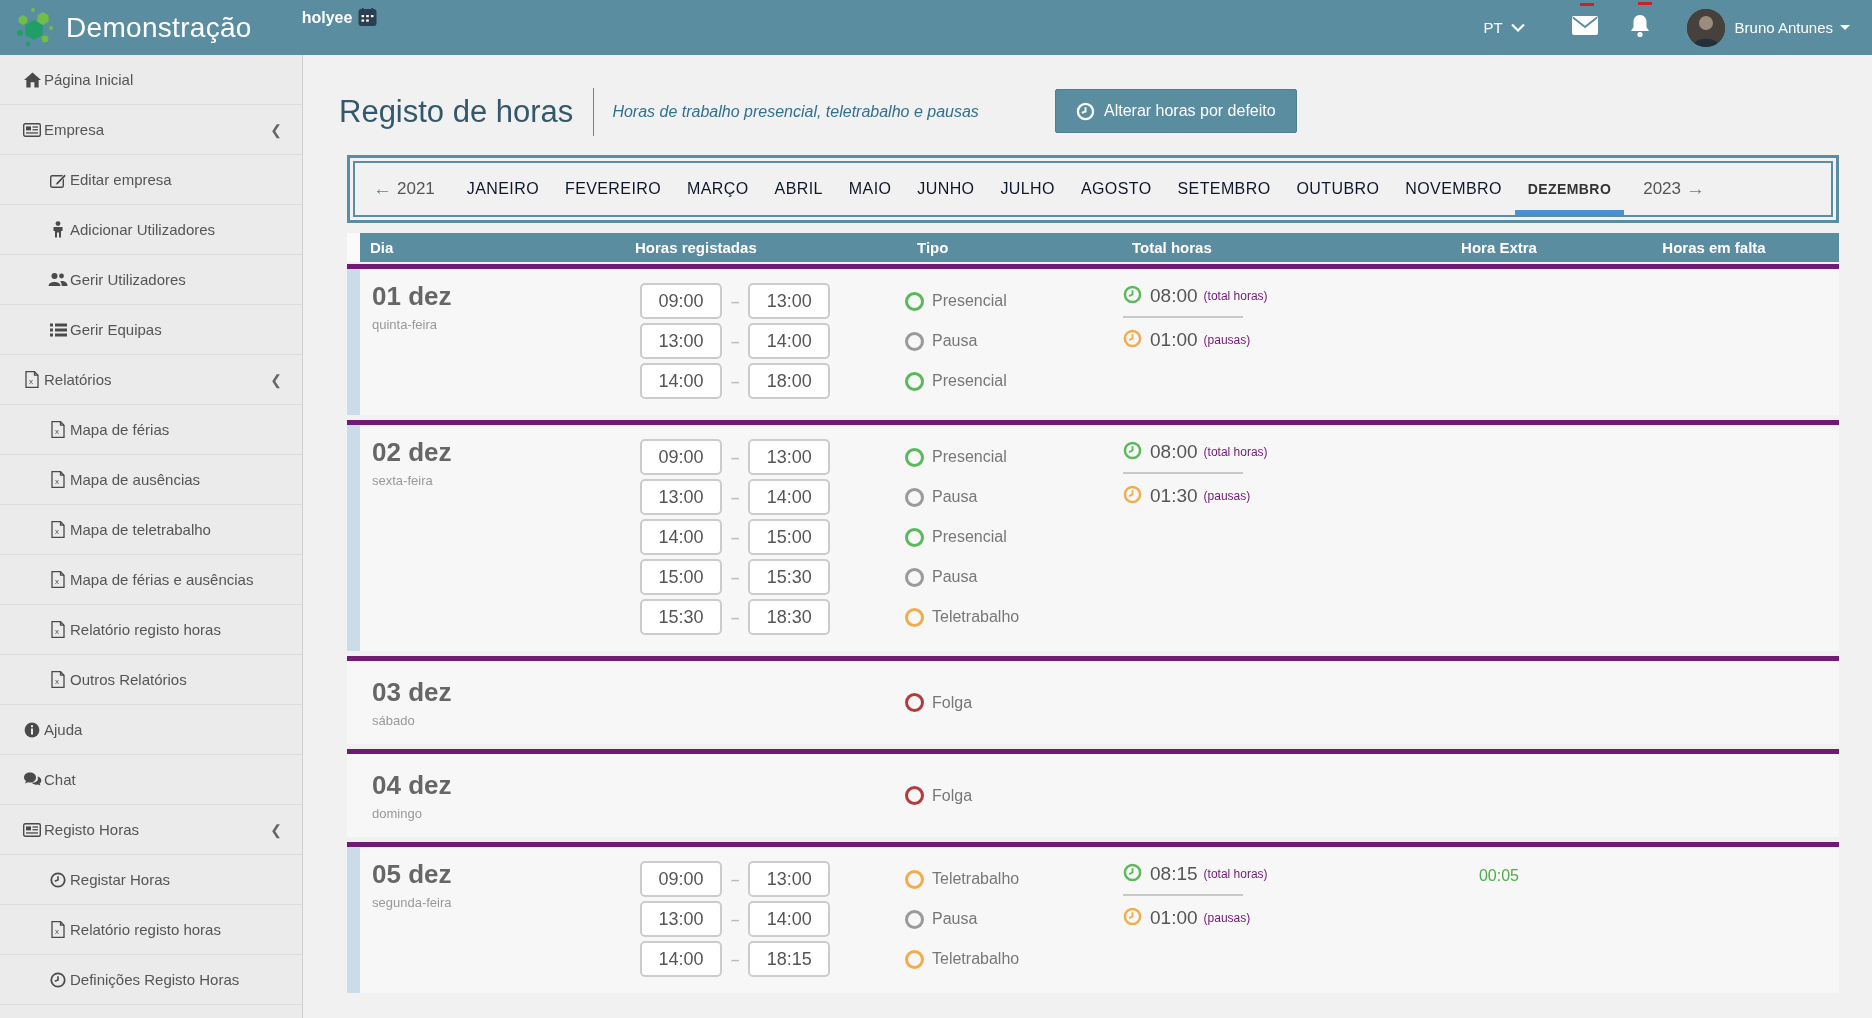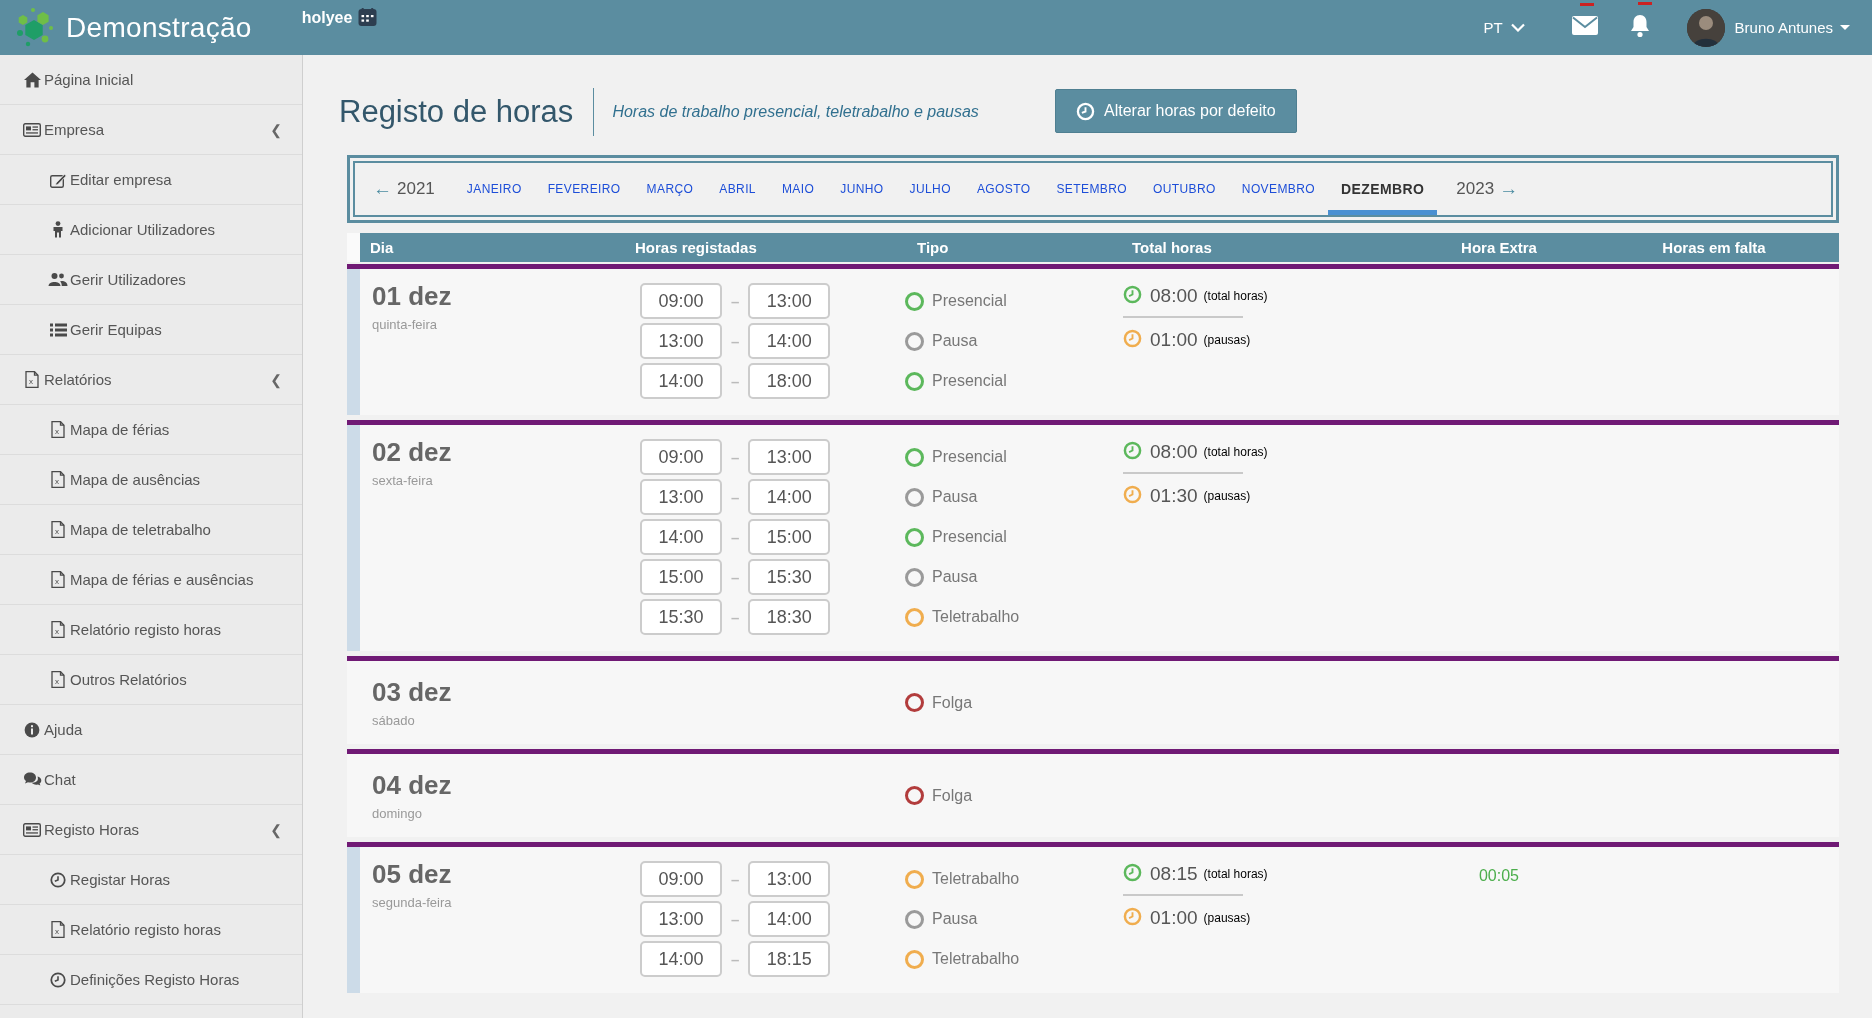--- a/index.html
+++ b/index.html
@@ -37,21 +37,21 @@
   .head-divider{width:1px;height:48px;background:#5b8da0;margin:0 18px 0 20px;}
   .page-subtitle{font-style:italic;color:#31708f;font-size:16px;}
   .default-btn{position:absolute;left:716px;top:10px;height:44px;background:#5b8da0;border:1px solid #54County849;border:1px solid #4f7f91;color:#fff;font-size:16px;display:flex;align-items:center;padding:0 20px;cursor:pointer;font-family:"Liberation Sans",sans-serif;border-radius:2px;}
   .default-btn svg{margin-right:9px;}
   
   .calbox{margin:10px 0 0 44px;width:1492px;border:3px solid #5b8da0;padding:3px;background:#f1f1f1;box-sizing:border-box;}
   .cal-inner{border:2px solid #5b8da0;height:52px;display:flex;align-items:stretch;padding:0 4px;}
   .year-link{display:flex;align-items:center;font-size:17px;color:#555;padding:0 14px;cursor:pointer;}
   .year-link .arrow{color:#4a8ba0;font-weight:bold;font-size:19px;}
   .year-link .ytext{margin:0 5px;}
-  .month-tab{display:flex;align-items:center;font-size:12px;color:#1d4ed8;padding:0 13px;letter-spacing:.4px;cursor:pointer;}
+  .month-tab{display:flex;align-items:center;font-size:16px;color:#0f172a;padding:0 13px;letter-spacing:.4px;cursor:pointer;}
   .month-tab.active{font-weight:bold;font-size:14px;color:#333;border-bottom:5px solid #4a90d2;padding-top:5px;}
   
   .htable{margin:10px 0 0 44px;width:1492px;}
   .grid-row{display:grid;grid-template-columns:13px 247px 262px 225px 315px 180px 1fr;}
   .thead{height:29px;background:transparent;margin-bottom:2px;}
   .thead .gutter{background:#fafafa;}
   .thead .hcell{background:#5b8da0;color:#fff;font-weight:bold;font-size:15px;display:flex;align-items:center;}
   .h-dia{padding-left:10px;}
   .h-horas{padding-left:28px;}
   .h-tipo{padding-left:48px;}
@@ -69,21 +69,21 @@
   .entry-line{height:40px;display:flex;align-items:center;}
   .horas .entry-line{padding-left:33px;}
   .time-input{width:74px;height:30px;border:2px solid #ccc;border-radius:5px;background:#fff;color:#555;font-size:18px;text-align:center;font-family:"Liberation Sans",sans-serif;}
   .dash{color:#bbb;font-size:15px;margin:0 9px;font-weight:bold;}
   .tipo .entry-line{padding-left:36px;}
   .ring{width:13px;height:13px;border-radius:50%;border:3px solid #999;flex:none;}
   .type-label{font-size:16px;color:#777;margin-left:8px;}
   .total{padding-left:29px;}
   .total-line{display:flex;align-items:center;height:24px;margin-top:3px;}
   .total-time{font-size:19px;color:#555;margin-left:8px;}
-  .total-suffix{font-size:12px;color:#000000;margin-left:6px;}
+  .total-suffix{font-size:12px;color:#701a75;margin-left:6px;}
   .total-underline{width:120px;border-bottom:2px solid #c9c9c9;margin:8px 0 10px;}
   .extra{display:flex;justify-content:center;}
   .extra-val{font-size:16px;color:#4cae4c;margin-top:8px;}
 </style>
 </head>
 <body>
 
 <div class="topbar">
   <div class="logo">
     <svg width="42" height="44" viewBox="0 0 42 44">

